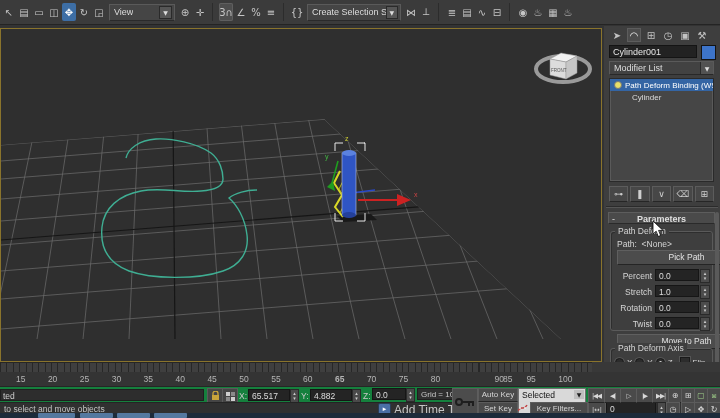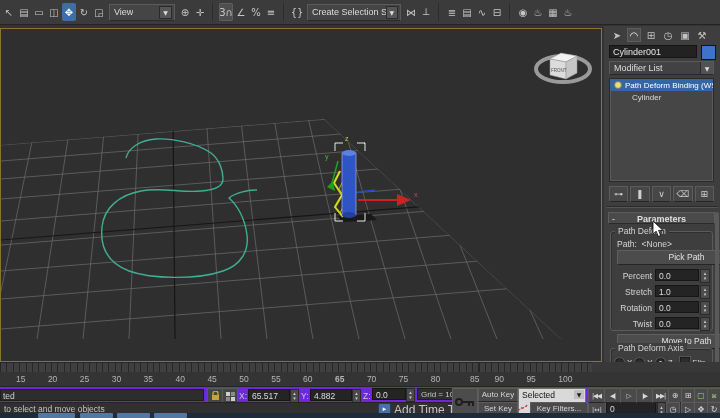--- a/index.html
+++ b/index.html
@@ -77,21 +77,21 @@
 
   
   #ruler{position:absolute;left:0;top:362px;width:592px;height:10px;background:#3f3f3f;
          background-image:repeating-linear-gradient(90deg,#272727 0 1px,#3f3f3f 1px 6.38px);
          border-top:1px solid #262626;box-sizing:border-box;}
   #ruler-right{position:absolute;left:592px;top:362px;width:128px;height:10px;background:#383838;}
   #framenums{position:absolute;left:0;top:372px;width:592px;height:14px;background:#343434;}
   .fnum{position:absolute;top:2px;font-size:8.5px;color:#b5b5b5;}
   #fnums-right{position:absolute;left:592px;top:372px;width:128px;height:14px;background:#343434;}
 
-  #statusrow{position:absolute;left:0;top:386px;width:720px;height:16px;background:#6d28d9;border-top:1px solid #262626;box-sizing:border-box;}
+  #statusrow{position:absolute;left:0;top:386px;width:720px;height:16px;background:#15803d;border-top:1px solid #262626;box-sizing:border-box;}
   #selfield{position:absolute;left:0px;top:2px;width:204px;height:12px;background:#2d2d2d;border:1px solid #1f1f1f;
             font-size:8.5px;color:#cfcfcf;line-height:12px;padding-left:2px;box-sizing:border-box;}
   .mini-btn{position:absolute;top:1px;width:14px;height:14px;background:#454545;border:1px solid #5a5a5a;border-bottom-color:#252525;
             display:flex;align-items:center;justify-content:center;}
   .coord-label{position:absolute;top:4px;font-size:8.5px;color:#c9c9c9;}
   .coord-field{position:absolute;top:2px;height:12px;background:#242424;border:1px solid #161616;font-size:8.5px;color:#ddd;
                line-height:12px;padding-left:3px;box-sizing:border-box;}
   .coord-spin{position:absolute;top:2px;width:7px;height:12px;background:#4a4a4a;border:1px solid #2a2a2a;
               display:flex;flex-direction:column;align-items:center;justify-content:center;font-size:5px;color:#ccc;line-height:5px;}
   #gridbox{position:absolute;left:367px;top:388px;width:46px;height:12px;background:#2f2f2f;border:1px solid #1f1f1f;
@@ -366,21 +366,21 @@
     <span class="fnum" style="left: 143.6px;">35</span>
     <span class="fnum" style="left: 175.5px;">40</span>
     <span class="fnum" style="left: 207.4px;">45</span>
     <span class="fnum" style="left: 239.3px;">50</span>
     <span class="fnum" style="left: 271.2px;">55</span>
     <span class="fnum" style="left: 303.1px;">60</span>
     <span class="fnum" style="left: 335px; font-weight: bold;">65</span>
     <span class="fnum" style="left: 366.9px;">70</span>
     <span class="fnum" style="left: 398.8px; text-align: right;">75</span>
     <span class="fnum" style="left: 430.7px;">80</span>
-    <span class="fnum" style="left: 454px; padding-left: 16px;">85</span>
+    <span class="fnum" style="left: 487px; padding-left: 16px;">85</span>
     <span class="fnum" style="left: 494.5px;">90</span>
     <span class="fnum" style="left: 526.4px;">95</span>
     <span class="fnum" style="left: 558.3px;">100</span>
   </div>
 <div id="fnums-right"></div>
 
 <div id="statusrow">
   <div id="selfield">ted</div>
   <div class="mini-btn" style="left:207px">
     <svg width="9" height="10" viewBox="0 0 9 10">

